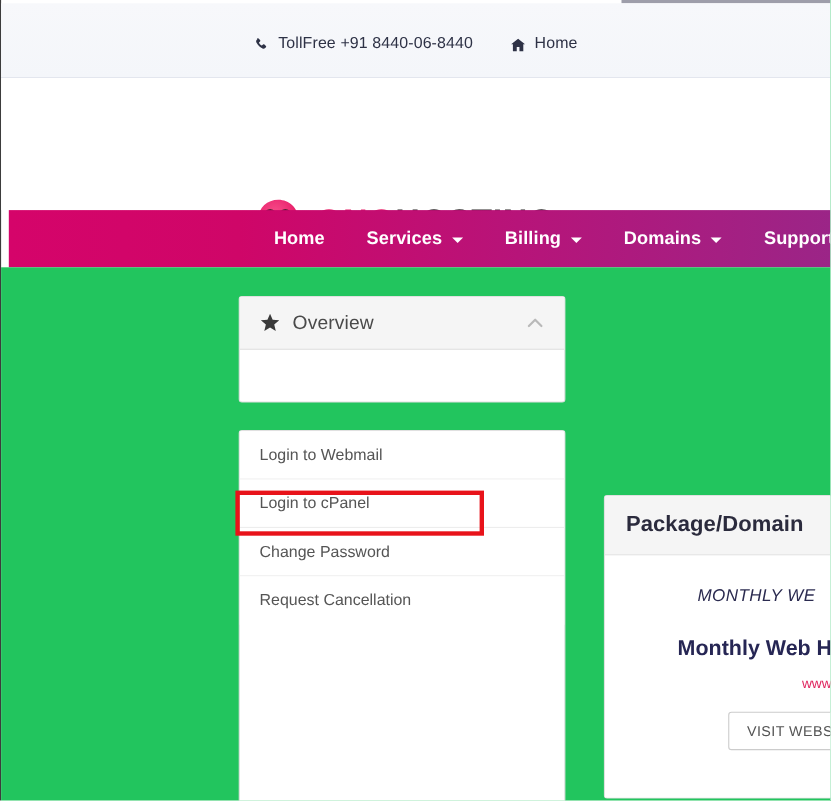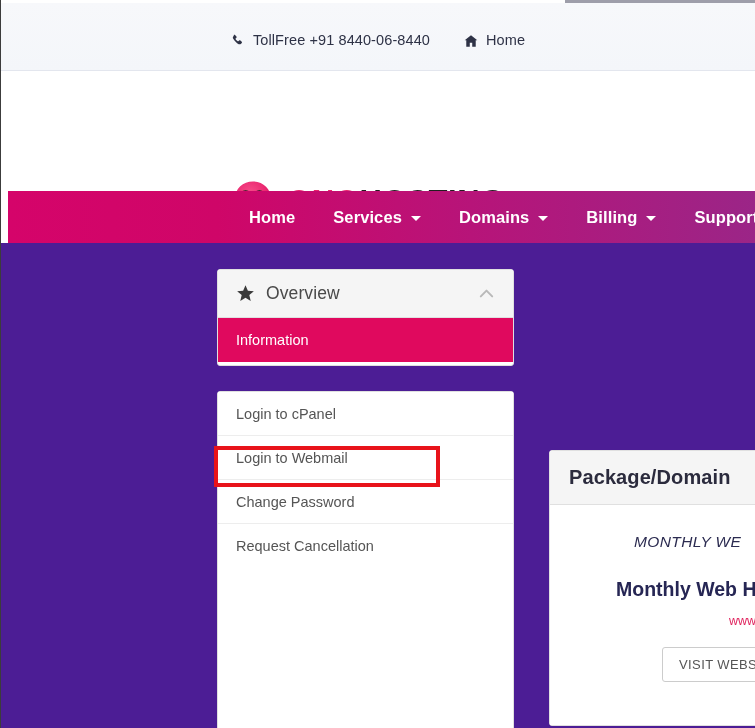--- a/index.html
+++ b/index.html
@@ -156,21 +156,21 @@
     border-top: 5px solid #ffffff;
     display: inline-block;
     margin-top: 2px;
   }
 
   
   #content {
     position: absolute;
     left: 1px; top: 243px;
     width: 754px; height: 485px;
-    background: #4c1d95;
+    background: #22c55e;
   }
 
   
   .panel {
     position: absolute;
     background: #ffffff;
     border: 1px solid #e0e0e0;
     border-radius: 3px;
     box-sizing: border-box;
   }
@@ -394,26 +394,26 @@
       <div class="nav-item">
         <span>Home</span>
       </div>
 
       <div class="nav-item">
         <span>Services</span>
         <span class="caret"></span>
       </div>
 
       <div class="nav-item">
+        <span>Billing</span>
+        <span class="caret"></span>
+      </div>
+
+      <div class="nav-item">
         <span>Domains</span>
-        <span class="caret"></span>
-      </div>
-
-      <div class="nav-item">
-        <span>Billing</span>
         <span class="caret"></span>
       </div>
 
       <div class="nav-item">
         <span>Support</span>
 
       </div>
 
     </div>
   </div>
@@ -427,34 +427,29 @@
             <path d="M10 1.2 12.5 7l6.3.5-4.8 4.1 1.5 6.2L10 14.4 4.5 17.8 6 11.6 1.2 7.5 7.5 7z"></path>
           </svg>
         </span>
         <span class="panel-title">Overview</span>
         <span class="panel-toggle">
           <svg width="19" height="19" viewBox="0 0 20 20" fill="none" stroke="currentColor" stroke-width="2.1" stroke-linecap="round" stroke-linejoin="round">
             <path d="M4 13l6-6 6 6"></path>
           </svg>
         </span>
       </div>
-      <ul class="panel-list">
-        <li class="active">
-          <span>Information</span>
-        </li>
-      </ul>
     </div>
 
     <div class="panel" id="panel-actions">
       <ul class="panel-list">
         <li>
-          <span>Login to cPanel</span>
+          <span>Login to Webmail</span>
         </li>
         <li>
-          <span>Login to Webmail</span>
+          <span>Login to cPanel</span>
         </li>
         <li>
           <span>Change Password</span>
         </li>
         <li>
           <span>Request Cancellation</span>
         </li>
       </ul>
     </div>
 

